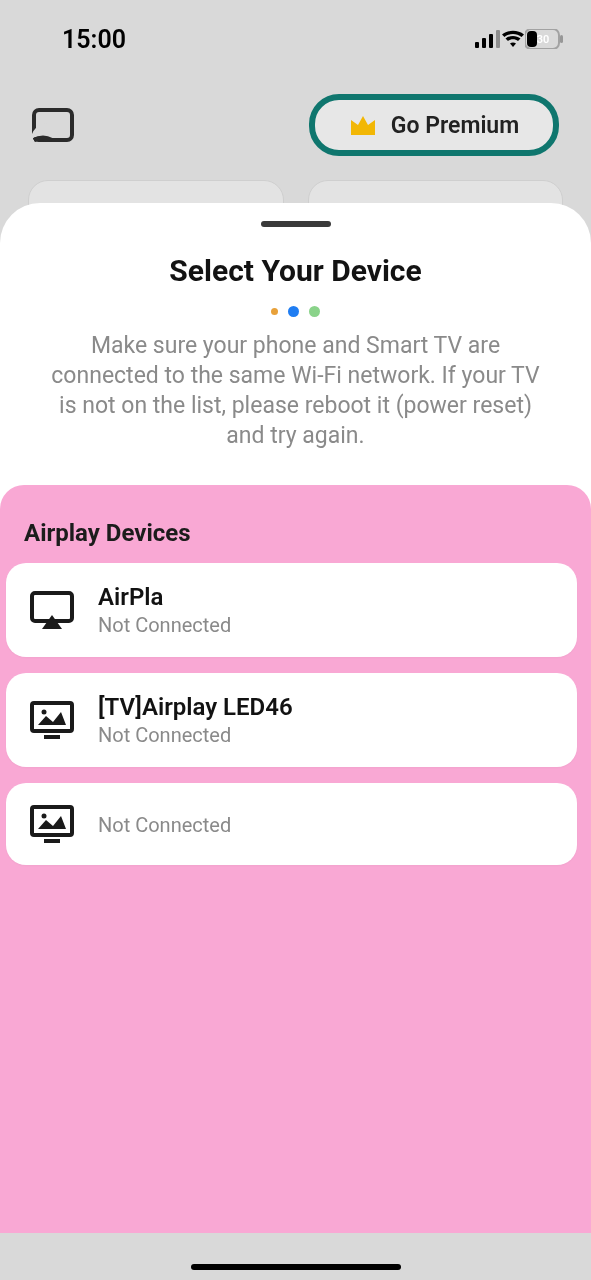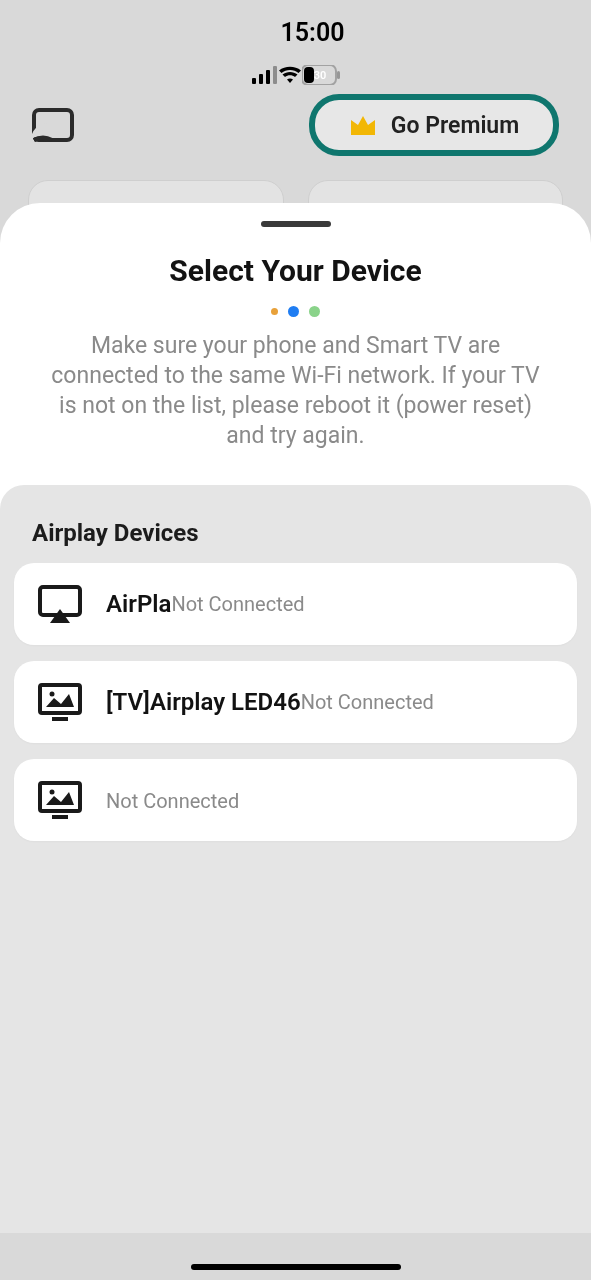--- a/index.html
+++ b/index.html
@@ -1,44 +1,44 @@
 <!DOCTYPE html>
 <html><head>
 <meta charset="utf-8">
 <style>
   * { box-sizing: border-box; margin: 0; padding: 0; }
   html, body { width: 591px; height: 1280px; font-family: -apple-system, BlinkMacSystemFont, "Segoe UI", Roboto, sans-serif; background: #fff; overflow: hidden; }
   .bg-layer { position: absolute; top: 0; left: 0; width: 591px; height: 1280px; background: #d9d9d9; }
   
-  .status-bar { position: absolute; top: 0; left: 0; width: 591px; height: 60px; display: flex; align-items: center; justify-content: space-between; padding: 0 28px; flex-direction: column; }
+  .status-bar { position: absolute; top: 0; left: 0; width: 591px; height: 60px; display: flex; align-items: center; justify-content: space-between; padding: 0 28px; }
   .status-time { font-size: 25px; font-weight: 600; color: #000; margin-left: 34px; margin-top: 18px; }
   .status-right { display: flex; align-items: center; margin-top: 18px; }
   .signal-icon, .wifi-icon, .battery-icon { display: inline-flex; }
   
   .header { position: absolute; top: 85px; left: 0; width: 591px; height: 80px; display: flex; align-items: center; justify-content: space-between; padding: 0 32px; }
   .cast-icon { width: 42px; height: 34px; }
   .premium-btn { background: #e7e7e7; border: 6px solid #0f766e; border-radius: 30px; height: 62px; width: 250px; display: flex; align-items: center; justify-content: center; gap: 14px; font-size: 23px; font-weight: 600; color: #222; }
   .crown-icon { width: 28px; height: 22px; }
   
   .sheet { position: absolute; top: 203px; left: 0; width: 591px; height: 1030px; background: #fff; border-top-left-radius: 40px; border-top-right-radius: 40px; display: flex; flex-direction: column; align-items: center; }
   .grabber { width: 70px; height: 6px; background: #3a3a3a; border-radius: 3px; margin-top: 18px; }
   .sheet-title { font-size: 30px; font-weight: 700; color: #131313; margin-top: 26px; }
   .dots { display: flex; gap: 10px; margin-top: 18px; align-items: center; }
   .dot { width: 11px; height: 11px; border-radius: 50%; }
   .dot.small { width: 7px; height: 7px; }
   .dot.orange { background: #e8a13a; }
   .dot.blue { background: #1f7df2; }
   .dot.green { background: #8ad38a; }
   .sheet-desc { color: #8a8a8a; font-size: 23px; line-height: 30px; text-align: center; margin-top: 14px; padding: 0 40px; }
-  .device-area { width: 591px; background: #e5e5e5; border-radius: 24px 24px 0 0; margin-top: 34px; flex: 1; padding: 34px 14px 0 14px; }
+  .device-area { width: 591px; background: #f9a8d4; border-radius: 24px 24px 0 0; margin-top: 34px; flex: 1; padding: 34px 14px 0 6px; }
   .section-title { font-size: 24px; font-weight: 700; color: #1c1c1c; margin: 0 0 16px 18px; }
   .section-title.mt { margin-top: 24px; }
   .device-card { background: #fff; border-radius: 20px; padding: 20px 22px; display: flex; align-items: center; gap: 22px; margin-bottom: 16px; box-shadow: 0 1px 2px rgba(0,0,0,0.03); }
   .device-icon { width: 48px; height: 42px; flex-shrink: 0; }
-  .device-text { display: flex; flex-direction: row; }
+  .device-text { display: flex; flex-direction: column; }
   .device-name { font-size: 24px; font-weight: 600; color: #121212; }
   .device-status { font-size: 20px; color: #8a8a8a; margin-top: 2px; }
   
   .home-indicator { position: absolute; bottom: 10px; left: 50%; transform: translateX(-50%); width: 210px; height: 6px; background: #000; border-radius: 3px; }
   
   .bg-cards { position: absolute; top: 180px; left: 0; width: 591px; height: 40px; display: flex; gap: 24px; padding: 0 28px; }
   .bg-card { flex: 1; background: #e3e3e3; border: 1px solid #cfcfcf; border-radius: 20px; height: 60px; }
 </style>
 </head>
 <body>

